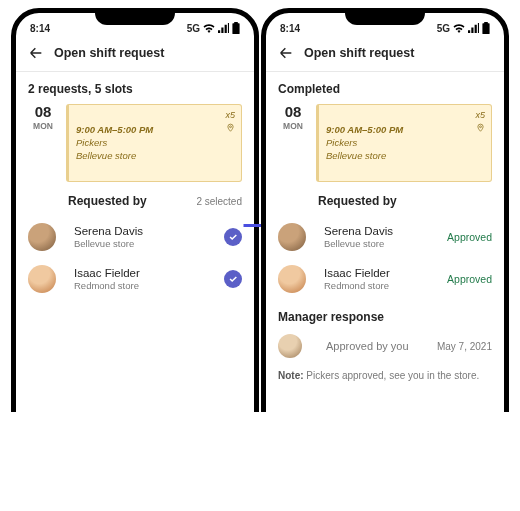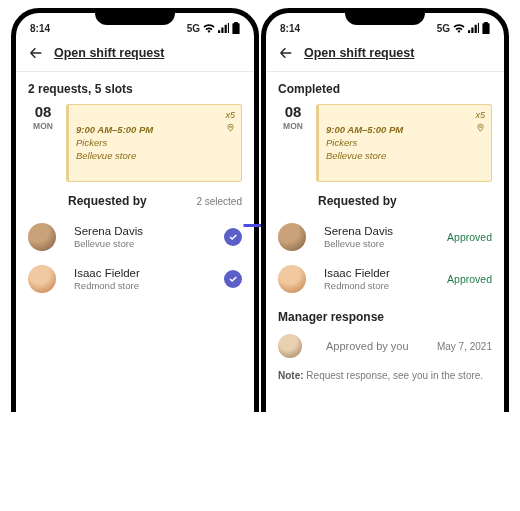--- a/index.html
+++ b/index.html
@@ -22,21 +22,21 @@
   .phone.right{right:11px;}
   .notch{
     position:absolute;top:0;left:50%;transform:translateX(-50%);
     width:80px;height:12px;background:#000;border-radius:0 0 12px 12px;z-index:5;
   }
   .home-bar{position:absolute;bottom:4px;left:50%;transform:translateX(-50%);width:70px;height:3px;background:#222;border-radius:3px;}
   .screen{position:absolute;inset:0;display:flex;flex-direction:column;}
   .statusbar{height:22px;padding:4px 14px 0;display:flex;justify-content:space-between;align-items:center;font-size:10px;font-weight:600;}
   .status-icons{display:flex;align-items:center;gap:3px;}
   .status-icons svg{display:block;}
-  .header{display:flex;align-items:center;padding:6px 12px 10px;gap:10px;border-bottom:1px solid var(--line);text-decoration:underline;}
+  .header{display:flex;align-items:center;padding:6px 12px 10px;gap:10px;border-bottom:1px solid var(--line);}
   .header .title{font-size:12.5px;font-weight:600;}
   .body{flex:1;overflow:hidden;padding:0 12px;}
   .summary{font-size:12px;font-weight:600;padding:10px 0 8px;}
   .shift-row{display:flex;align-items:stretch;gap:8px;margin-bottom:12px;}
   .date-col{text-align:center;width:30px;}
   .date-col .day{font-size:15px;font-weight:700;line-height:1;}
   .date-col .dow{font-size:8.5px;color:var(--muted);font-weight:600;margin-top:2px;}
   .shift-card{
     flex:1;background:var(--cream);border:1px solid var(--cream-border);
     border-left:3px solid var(--cream-border);border-radius:3px;
@@ -241,20 +241,20 @@
           <span class="approved">Approved</span>
         </div>
         <div class="mgr-head">Manager response</div>
         <div class="mgr-row">
           <div class="avatar av3" style="width:24px;height:24px"></div>
           <span class="status">Approved by you</span>
           <span class="date">May 7, 2021</span>
         </div>
         <div class="note">
           <b>Note:</b>
-          <span>Request response, see you in the store.</span>
+          <span>Pickers approved, see you in the store.</span>
         </div>
       </div>
     </div>
     <div class="home-bar"></div>
   </div>
 
 </div>
 
 </body></html>

